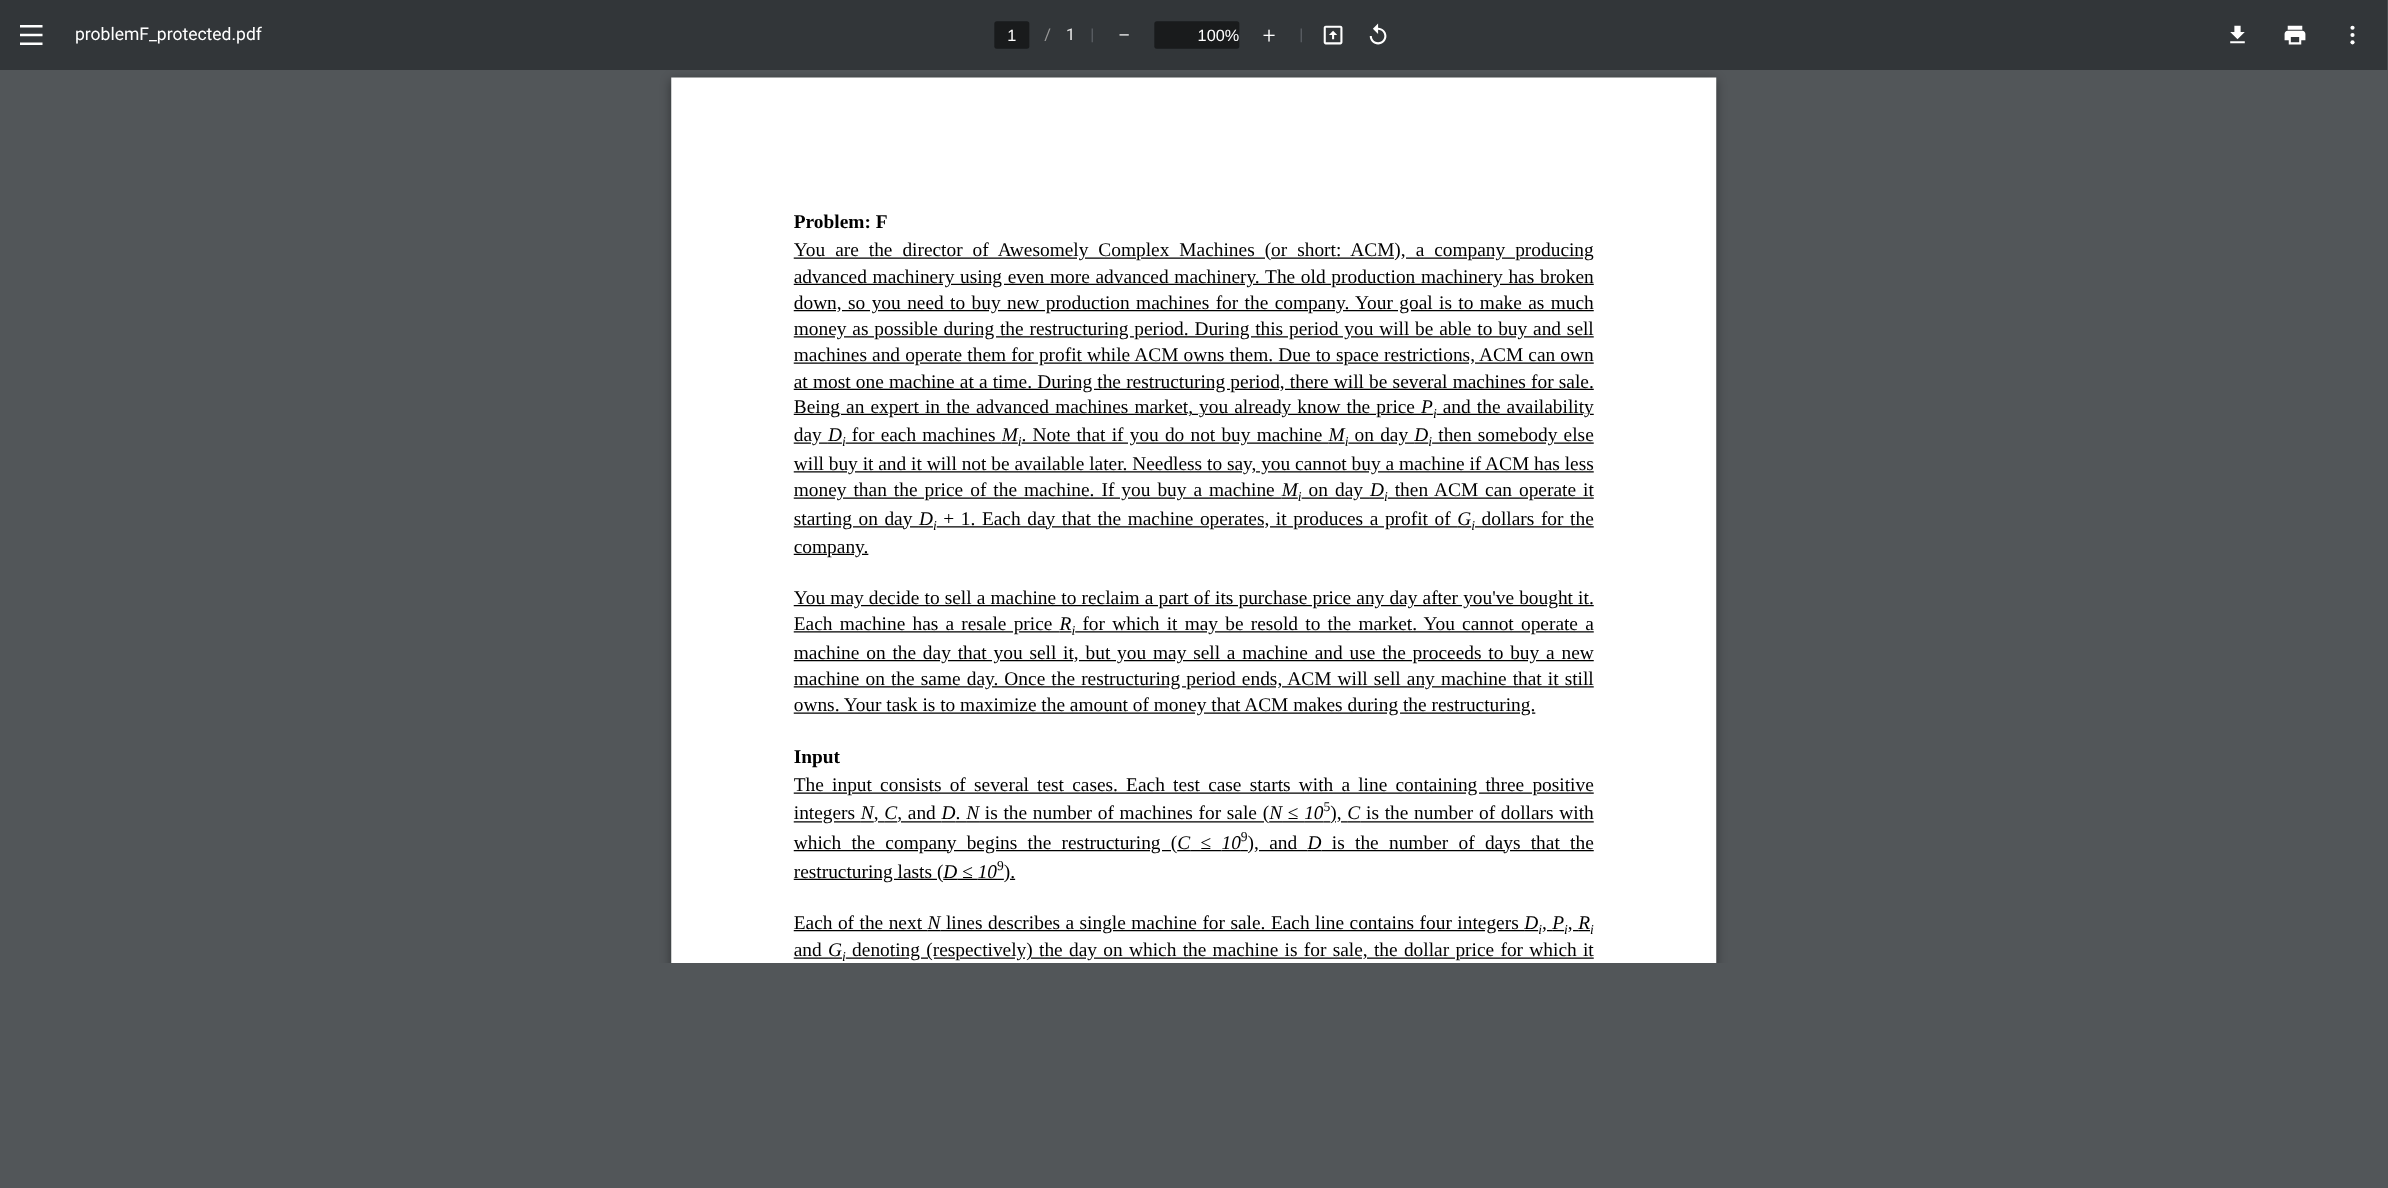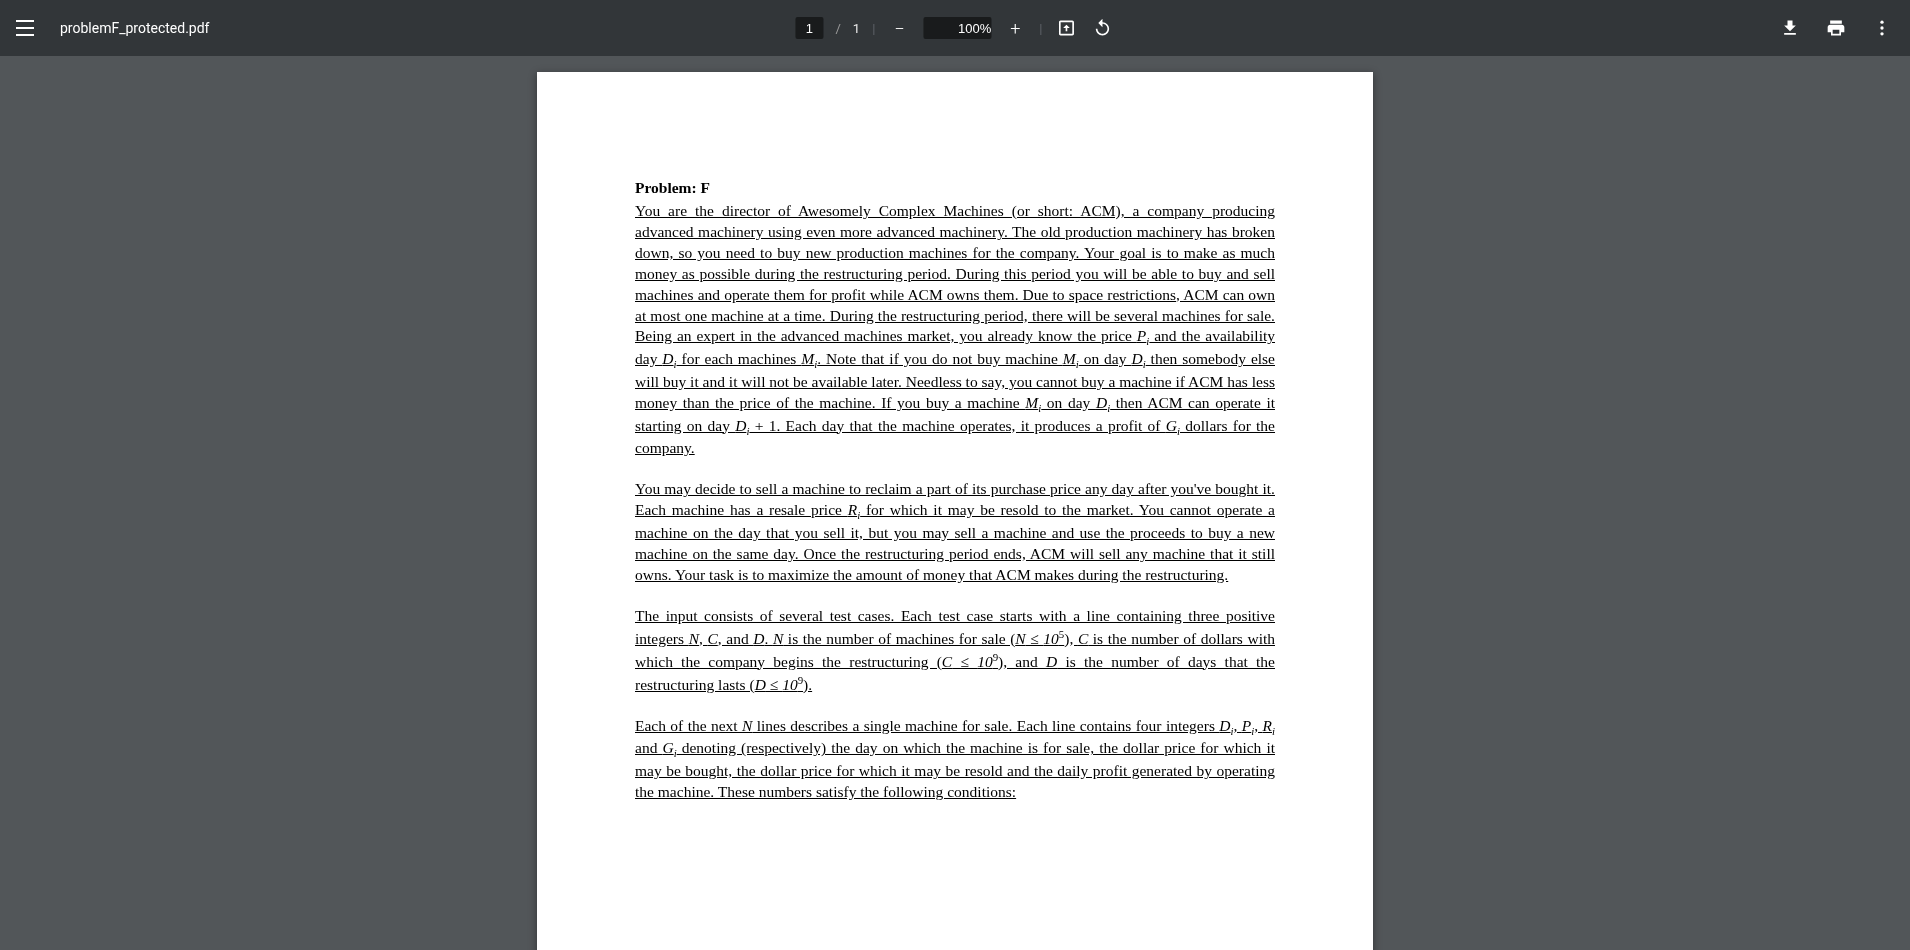--- a/index.html
+++ b/index.html
@@ -97,26 +97,26 @@
   justify-content: center;
 }
 .toolbar-right {
   margin-left: auto;
   display: flex;
   align-items: center;
   gap: 22px;
   padding-right: 16px;
 }
 .viewport {
-  height: 894px;
+  height: 714px;
   overflow-y: scroll;
   overflow-x: hidden;
   display: flex;
   justify-content: center;
-  padding-top: 16px;
+  padding-top: 6px;
 }
 .viewport::-webkit-scrollbar { width: 17px; background: #424548; }
 .viewport::-webkit-scrollbar-thumb { background: #7d7f82; }
 .viewport::-webkit-scrollbar-button {
   height: 17px;
   background: #424548;
 }
 .page {
   width: 836px;
   min-height: 1080px;
@@ -203,18 +203,19 @@
 </div>
 
 <div class="viewport">
   <div class="page">
     <h3>Problem: F</h3>
 
     <p><span>You are the director of Awesomely Complex Machines (or short: ACM), a company producing advanced machinery using even more advanced machinery. The old production machinery has broken down, so you need to buy new production machines for the company. Your goal is to make as much money as possible during the restructuring period. During this period you will be able to buy and sell machines and operate them for profit while ACM owns them. Due to space restrictions, ACM can own at most one machine at a time. During the restructuring period, there will be several machines for sale. Being an expert in the advanced machines market, you already know the price </span><span class="it">P</span><sub>i</sub><span> and the availability day </span><span class="it">D</span><sub>i</sub><span> for each machines </span><span class="it">M</span><sub>i</sub><span>. Note that if you do not buy machine </span><span class="it">M</span><sub>i</sub><span> on day </span><span class="it">D</span><sub>i</sub><span> then somebody else will buy it and it will not be available later. Needless to say, you cannot buy a machine if ACM has less money than the price of the machine. If you buy a machine </span><span class="it">M</span><sub>i</sub><span> on day </span><span class="it">D</span><sub>i</sub><span>  then ACM can operate it starting on day </span><span class="it">D</span><sub>i</sub><span> + 1. Each day that the machine operates, it produces a profit of </span><span class="it">G</span><sub>i</sub><span> dollars for the company.</span></p>
 
     <p><span>You may decide to sell a machine to reclaim a part of its purchase price any day after you've bought it. Each machine has a resale price </span><span class="it">R</span><sub>i</sub><span> for which it may be resold to the market. You cannot operate a machine on the day that you sell it, but you may sell a machine and use the proceeds to buy a new machine on the same day. Once the restructuring period ends, ACM will sell any machine that it still owns. Your task is to maximize the amount of money that ACM makes during the restructuring.</span></p>
 
+    <div class="section-title">Input</div>
 
     <p><span>The input consists of several test cases. Each test case starts with a line containing three positive integers </span><span class="it">N</span><span>, </span><span class="it">C</span><span>, and </span><span class="it">D</span><span>. </span><span class="it">N</span><span> is the number of machines for sale (</span><span class="it">N</span><span> ≤ </span><span class="it">10</span><sup>5</sup><span>), </span><span class="it">C</span><span> is the number of dollars with which the company begins the restructuring (</span><span class="it">C</span><span> ≤ </span><span class="it">10</span><sup>9</sup><span>), and </span><span class="it">D</span><span> is the number of days that the restructuring lasts (</span><span class="it">D</span><span> ≤ </span><span class="it">10</span><sup>9</sup><span>).</span></p>
 
     <p style="margin-bottom:0"><span>Each of the next </span><span class="it">N</span><span> lines describes a single machine for sale. Each line contains four integers </span><span class="it">D</span><sub>i</sub><span>, </span><span class="it">P</span><sub>i</sub><span>, </span><span class="it">R</span><sub>i</sub><span> and </span><span class="it">G</span><sub>i</sub><span> denoting (respectively) the day on which the machine is for sale, the dollar price for which it may be bought, the dollar price for which it may be resold and the daily profit generated by operating the machine. These numbers satisfy the following conditions:</span></p>
   </div>
 </div>
 
 </body></html>

